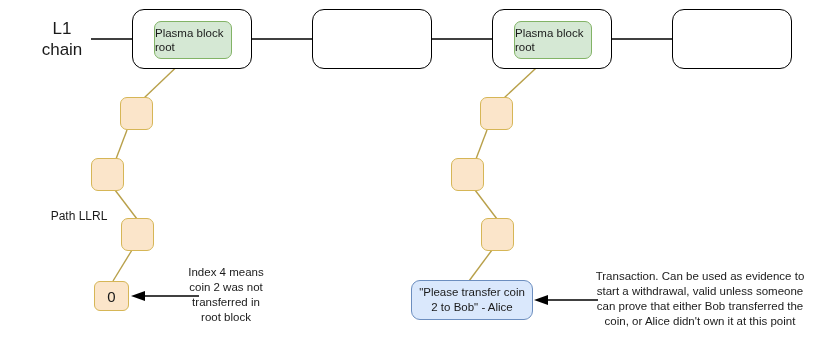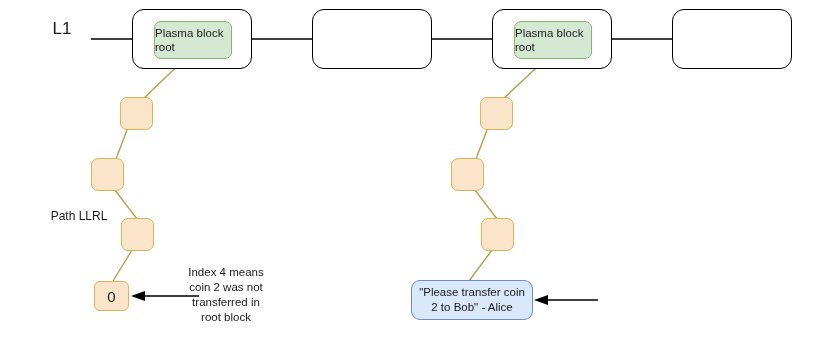--- a/index.html
+++ b/index.html
@@ -122,20 +122,21 @@
     </g>
 
     <g>
       <line x1="595" y1="300" x2="540" y2="300" stroke="#000000" stroke-width="1.5"></line>
       <polygon points="531,300 545,295 545,305" fill="#000000"></polygon>
     </g>
   </svg>
 
   <div class="label label-l1" style="left:30px; top:18px; width:58px;">
     <div>L1</div>
+    <div>chain</div>
   </div>
 
   <div class="node l1-block" style="left:129px; top:9px; width:120px; height:60px;">
     <div class="node plasma-root" style="left:21px; top:11px; width:78px; height:38px; position:absolute;">
       <span>Plasma block root</span>
     </div>
   </div>
 
   <div class="node l1-block" style="left:309px; top:9px; width:120px; height:60px;"></div>
 
@@ -168,14 +169,20 @@
 
   <div class="node merkle-node" style="left:477px; top:97px; width:33px; height:33px;"></div>
   <div class="node merkle-node" style="left:448px; top:158px; width:33px; height:33px;"></div>
   <div class="node merkle-node" style="left:478px; top:218px; width:33px; height:33px;"></div>
 
   <div class="node tx-box" style="left:408px; top:280px; width:122px; height:40px; flex-direction:column;">
     <div>"Please transfer coin</div>
     <div>2 to Bob" - Alice</div>
   </div>
 
+  <div class="label label-tx-note" style="left:578px; top:269px; width:238px;">
+    <div>Transaction. Can be used as evidence to</div>
+    <div>start a withdrawal, valid unless someone</div>
+    <div>can prove that either Bob transferred the</div>
+    <div>coin, or Alice didn't own it at this point</div>
+  </div>
 
 </div>
 
 </body></html>

